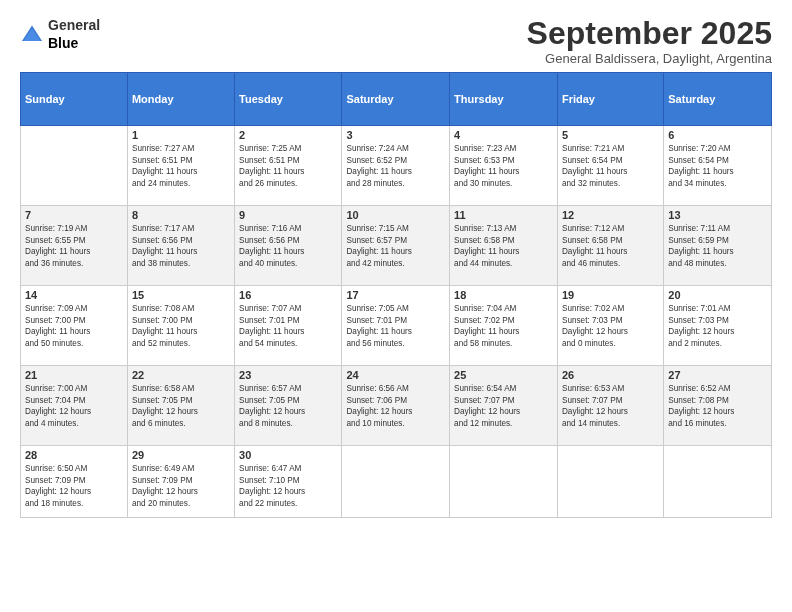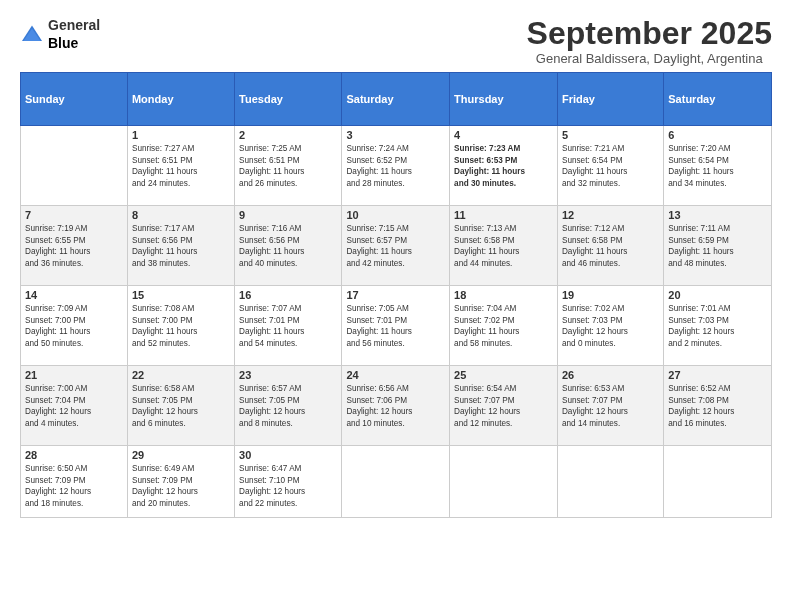--- a/index.html
+++ b/index.html
@@ -24,21 +24,21 @@
     .logo {
       display: flex;
       align-items: center;
       gap: 4px;
     }
     .logo-icon {
       width: 24px;
       height: 20px;
     }
     .title-block {
-      text-align: center;
+      text-align: right;
     }
     .month-title {
       font-size: 32px;
       font-weight: bold;
       color: #333;
       line-height: 1.1;
     }
     .subtitle {
       font-size: 13px;
       color: #555;
@@ -141,21 +141,21 @@
           </td>
           <td>
             <span class="day-num">3</span>
             <div class="day-info" style="white-space: pre-line;">Sunrise: 7:24 AM
 Sunset: 6:52 PM
 Daylight: 11 hours
 and 28 minutes.</div>
           </td>
           <td>
             <span class="day-num">4</span>
-            <div class="day-info" style="white-space: pre-line; font-weight: bold;">Sunrise: 7:23 AM
+            <div class="day-info" style="white-space: pre-line;">Sunrise: 7:23 AM
 Sunset: 6:53 PM
 Daylight: 11 hours
 and 30 minutes.</div>
           </td>
           <td>
             <span class="day-num">5</span>
             <div class="day-info" style="white-space: pre-line;">Sunrise: 7:21 AM
 Sunset: 6:54 PM
 Daylight: 11 hours
 and 32 minutes.</div>

